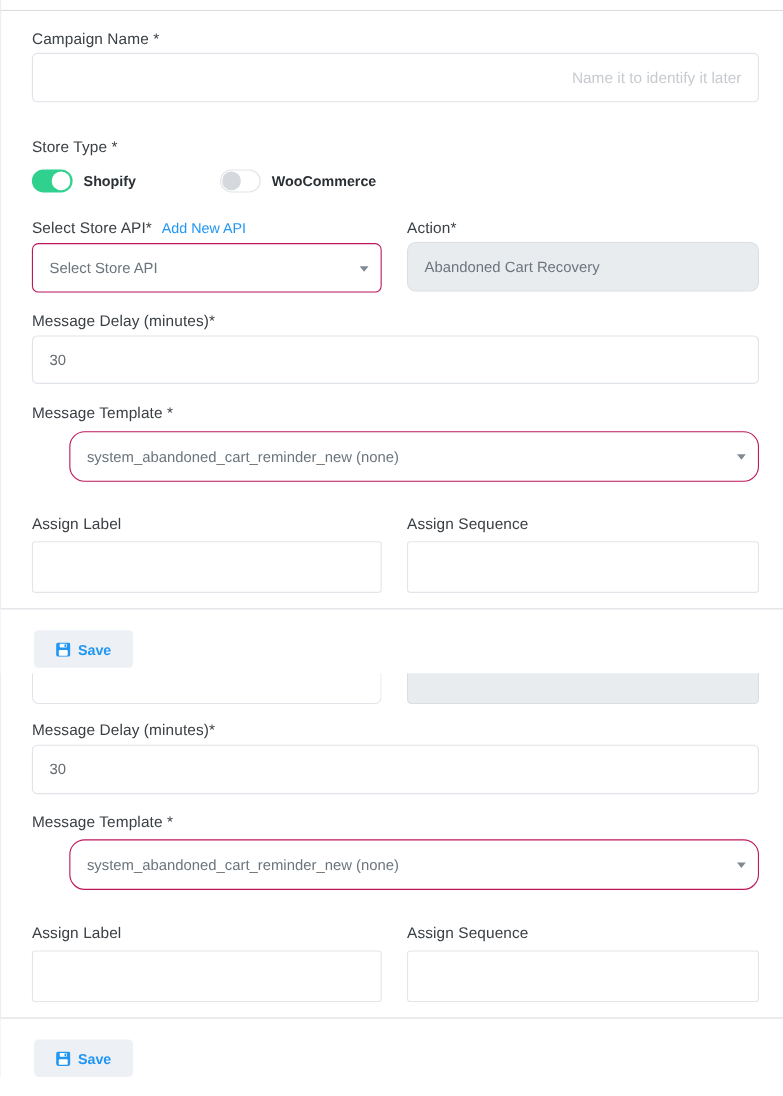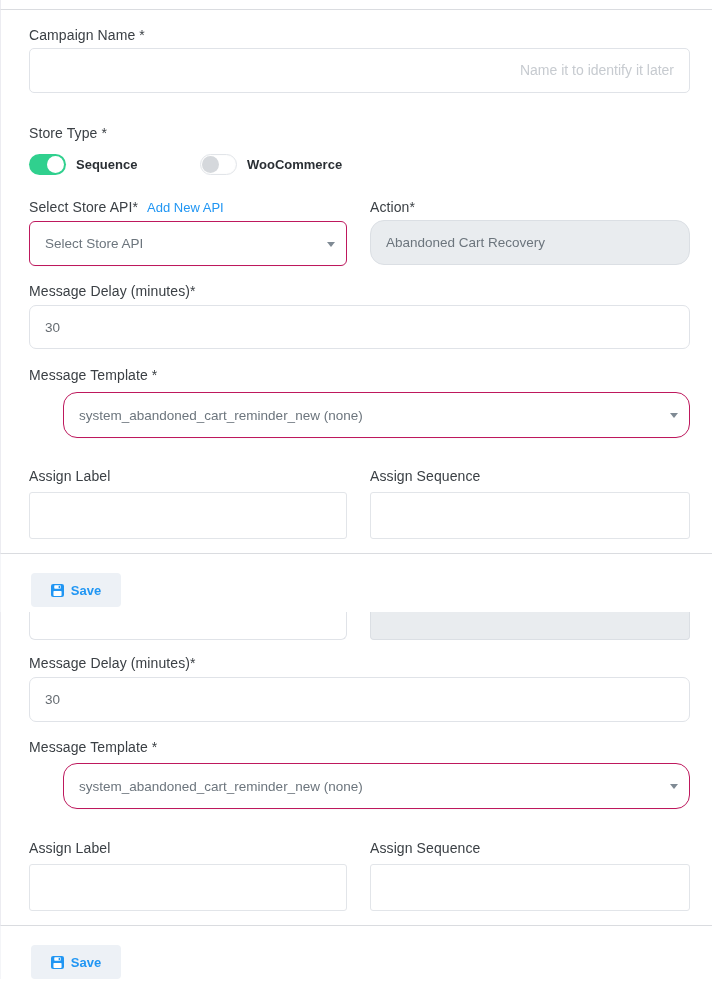--- a/index.html
+++ b/index.html
@@ -69,21 +69,21 @@
     margin-top:-2px;
     width:0;height:0;
     border-left:4px solid transparent;
     border-right:4px solid transparent;
     border-top:5px solid #7f8a94;
   }
   .disabled-box{
     display:flex;align-items:center;
     height:45px;
     background:#e9ecef;
-    border:1px solid #dbdfe4;border-radius:14px;
+    border:1px solid #dbdfe4;border-radius:8px;
     padding:0 15px;
     font-size:13.5px;color:#6c757d;
     white-space:nowrap;overflow:hidden;
   }
 
   
   .cropped-row{display:flex;gap:23px;}
   .cropped-select{
     width:318px;height:28px;
     border:1px solid #e0e3e8;border-top:none;
@@ -138,21 +138,21 @@
     background:#edf1f6;border:none;border-radius:4px;
     padding:0 18px;
     font-family:"Liberation Sans",sans-serif;
     font-size:13px;font-weight:700;color:#2196f3;
     cursor:pointer;
   }
   .save-btn .icon{display:inline-flex;margin-right:7px;}
 
   
   .mt-pad-top{padding-top:18px;}
-  .m6{margin-top:6px;text-align:right;} .m7{margin-top:7px;border-radius:7px;} .m9{margin-top:9px;} .m10{margin-top:10px;}
+  .m6{margin-top:6px;text-align:right;} .m7{margin-top:7px;} .m9{margin-top:9px;} .m10{margin-top:10px;}
   .m16{margin-top:16px;} .m18{margin-top:18px;} .m19{margin-top:19px;}
   .m25{margin-top:25px;} .m31{margin-top:31px;} .m32{margin-top:32px;} .m33{margin-top:33px;}
 </style>
 </head>
 <body>
 
 <div class="page">
 
   <div class="prev-card-sliver"></div>
 
@@ -161,21 +161,21 @@
     <span class="field-label">Campaign Name *</span>
     <input class="text-input m6" type="text" placeholder="Name it to identify it later" style="">
 
     <span class="field-label m33">Store Type *</span>
 
     <div class="toggle-row">
       <div class="toggle-group first">
         <span class="switch on">
             <span class="knob"></span>
           </span>
-        <span class="toggle-label">Sequence</span>
+        <span class="toggle-label">Shopify</span>
       </div>
       <div class="toggle-group">
         <span class="switch off">
             <span class="knob"></span>
           </span>
         <span class="toggle-label">WooCommerce</span>
       </div>
     </div>
 
     <div class="row2 m25">

